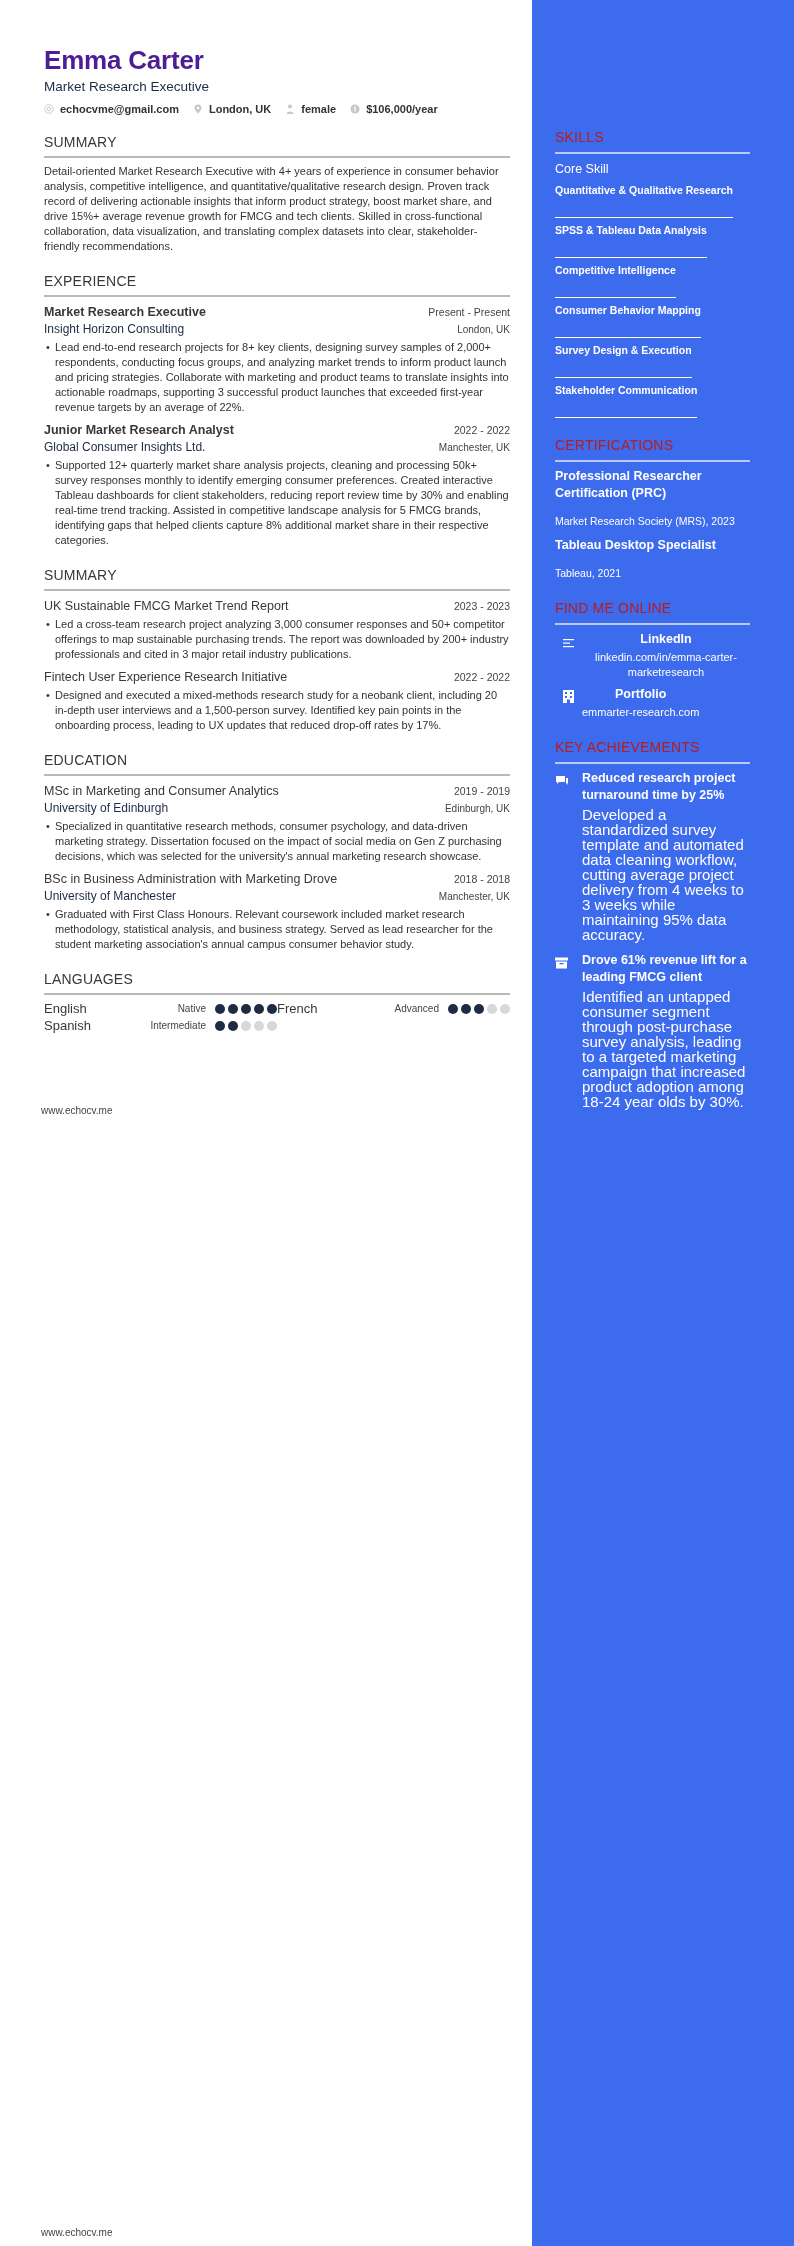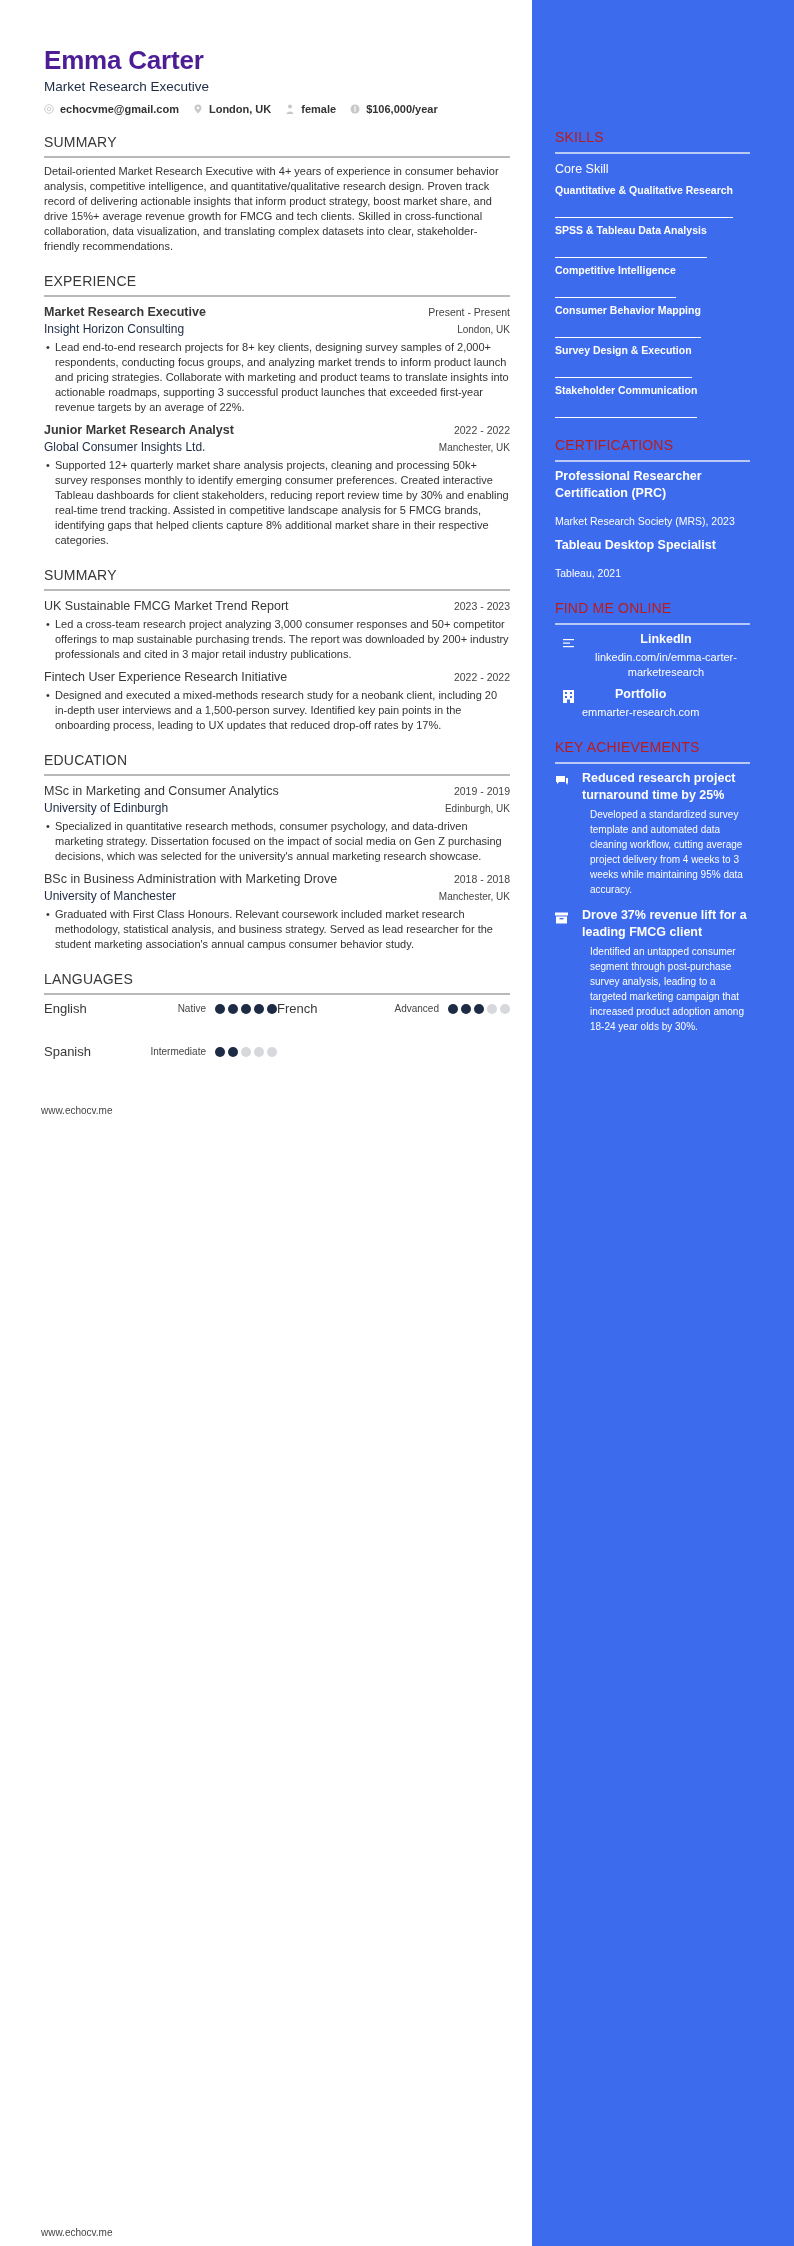--- a/index.html
+++ b/index.html
@@ -23,21 +23,21 @@
   .row { display: flex; justify-content: space-between; align-items: baseline; }
   .job-title { font-size: 12.5px; font-weight: bold; color: #383838; line-height: 18px; }
   .proj-title { font-size: 12.5px; color: #383838; line-height: 18px; }
   .date { font-size: 10.5px; color: #444; }
   .org { font-size: 12px; color: #1d2b44; line-height: 17px; }
   .loc { font-size: 10px; color: #444; }
   .bullet { display: flex; font-size: 11px; line-height: 15px; color: #333; margin-top: 2px; }
   .bullet .dot { width: 11px; flex: none; padding-left: 2px; }
   .entry { margin-bottom: 6px; }
 
-  .langs { display: grid; grid-template-columns: 233px 233px; row-gap: 28px; }
+  .langs { display: grid; grid-template-columns: 233px 233px; row-gap: 2px; }
   .lang { display: flex; align-items: center; }
   .lang-name { font-size: 13px; color: #383838; width: 80px; }
   .lang-level { font-size: 10px; color: #444; flex: 1; text-align: right; margin-right: 6px; }
   .dots { display: flex; }
   .dots span { width: 10px; height: 10px; border-radius: 50%; margin-left: 3px; background: #d6d8dc; display: inline-block; }
   .dots span.on { background: #1d2b44; }
 
   .footer { position: absolute; left: 41px; font-size: 10px; color: #444; }
 
   .s-title { font-size: 14px; color: #b91c1c; line-height: 18px; letter-spacing: 0.2px; }
@@ -49,21 +49,21 @@
   .cert-name { font-size: 12.5px; font-weight: bold; line-height: 17px; margin-top: 2px; }
   .cert-org { font-size: 10.5px; line-height: 15px; margin-top: 12px; }
   .cert { margin-bottom: 8px; }
   .link-item { display: flex; margin-bottom: 6px; text-align: center; }
   .link-item .icn { width: 27px; flex: none; padding-top: 3px; }
   .link-name { font-size: 12.5px; font-weight: bold; line-height: 17px; }
   .link-url { font-size: 11px; line-height: 15px; margin-top: 2px; }
   .ach { display: flex; margin-bottom: 10px; }
   .ach .icn { width: 27px; flex: none; padding-top: 3px; }
   .ach-title { font-size: 12.5px; font-weight: bold; line-height: 17px; }
-  .ach-desc { font-size: 10px; line-height: 15px; margin-top: 3px; margin-left: 8px; }
+  .ach-desc { font-size: 15px; line-height: 15px; margin-top: 3px; }
 </style>
 </head>
 <body>
 
 <div class="sidebar-bg"></div>
 
 <div class="main">
   <div>
     <div class="name">Emma Carter</div>
     <div class="role">Market Research Executive</div>
@@ -309,18 +309,18 @@
         <div class="ach-desc">Developed a standardized survey template and automated data cleaning workflow, cutting average project delivery from 4 weeks to 3 weeks while maintaining 95% data accuracy.</div>
       </div>
     </div>
     <div class="ach">
       <div class="icn"><svg width="13" height="12" viewBox="0 0 13 12">
             <rect x="0" y="0.5" width="13" height="3" fill="#fff"></rect>
             <rect x="1" y="4.5" width="11" height="7" fill="#fff"></rect>
             <rect x="4.5" y="6" width="4" height="1.3" fill="#3d6bee"></rect>
           </svg></div>
       <div>
-        <div class="ach-title">Drove 37% revenue lift for a leading FMCG client</div>
+        <div class="ach-title">Drove 61% revenue lift for a leading FMCG client</div>
         <div class="ach-desc">Identified an untapped consumer segment through post-purchase survey analysis, leading to a targeted marketing campaign that increased product adoption among 18-24 year olds by 30%.</div>
       </div>
     </div>
   </div>
 </div>
 
 </body></html>

